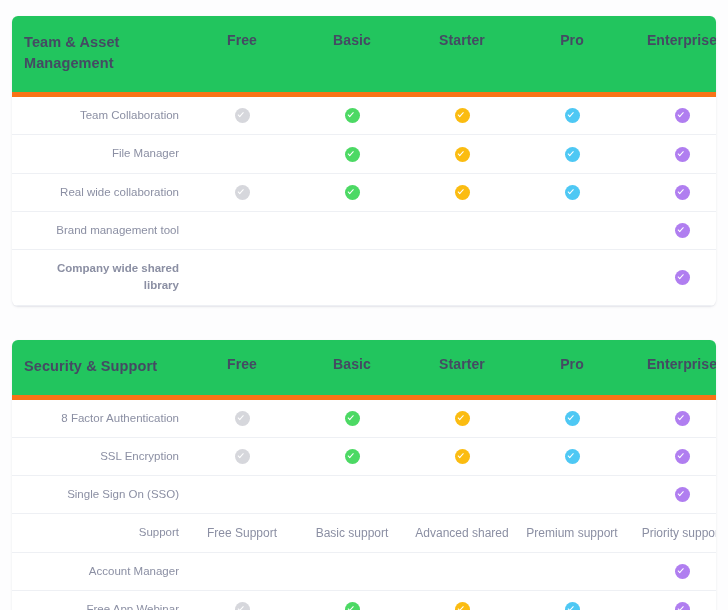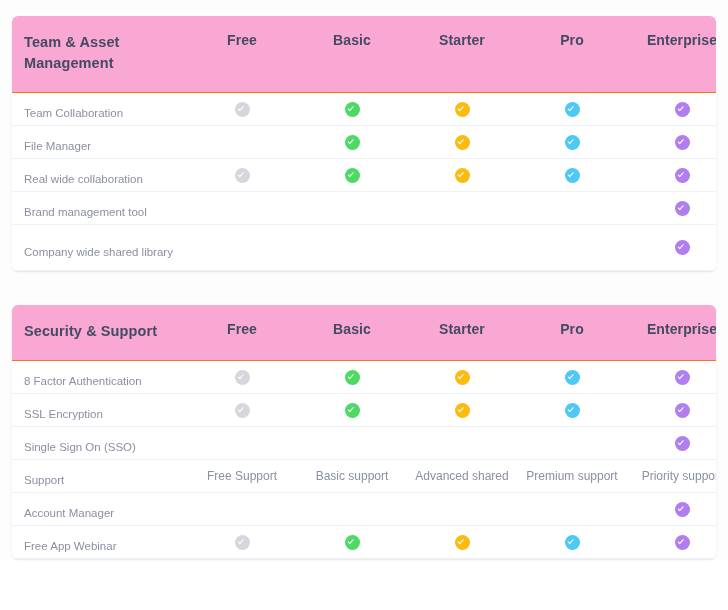--- a/index.html
+++ b/index.html
@@ -35,24 +35,24 @@
   table.cmp {
     width: 100%;
     border-collapse: collapse;
     table-layout: fixed;
   }
 
   table.cmp col.c-feature { width: 175px; }
   table.cmp col.c-plan    { width: 110px; }
 
   thead th {
-    background: #f9a8d4;
+    background: #22c55e;
     padding: 16px 0 18px 0;
     vertical-align: top;
-    border-bottom: 1px solid #f97316;
+    border-bottom: 5px solid #f97316;
   }
 
   th.feature-head {
     text-align: left;
     padding-left: 12px;
     padding-right: 8px;
     font-size: 14.5px;
     font-weight: 700;
     color: #454a63;
     line-height: 1.45;
@@ -64,29 +64,29 @@
     font-size: 14px;
     font-weight: 700;
     color: #454a63;
     letter-spacing: .1px;
   }
 
   tbody tr { border-bottom: 1px solid #eef0f4; }
   tbody tr:last-child { border-bottom: 1px solid #eef0f4; }
 
   td.feature-cell {
-    text-align: left;
-    padding: 10px 8px 0 12px;
+    text-align: right;
+    padding: 10px 8px 10px 12px;
     font-size: 11.5px;
     color: #8b8fa3;
     line-height: 1.5;
     height: 33px;
     box-sizing: border-box;
   }
-  td.feature-cell.tall { height: 46px; }
+  td.feature-cell.tall { height: 46px; font-weight: bold; }
 
   td.plan-cell {
     text-align: center;
     vertical-align: middle;
     font-size: 12px;
     color: #8b8fa3;
     padding: 6px 2px;
   }
 
   .check {

